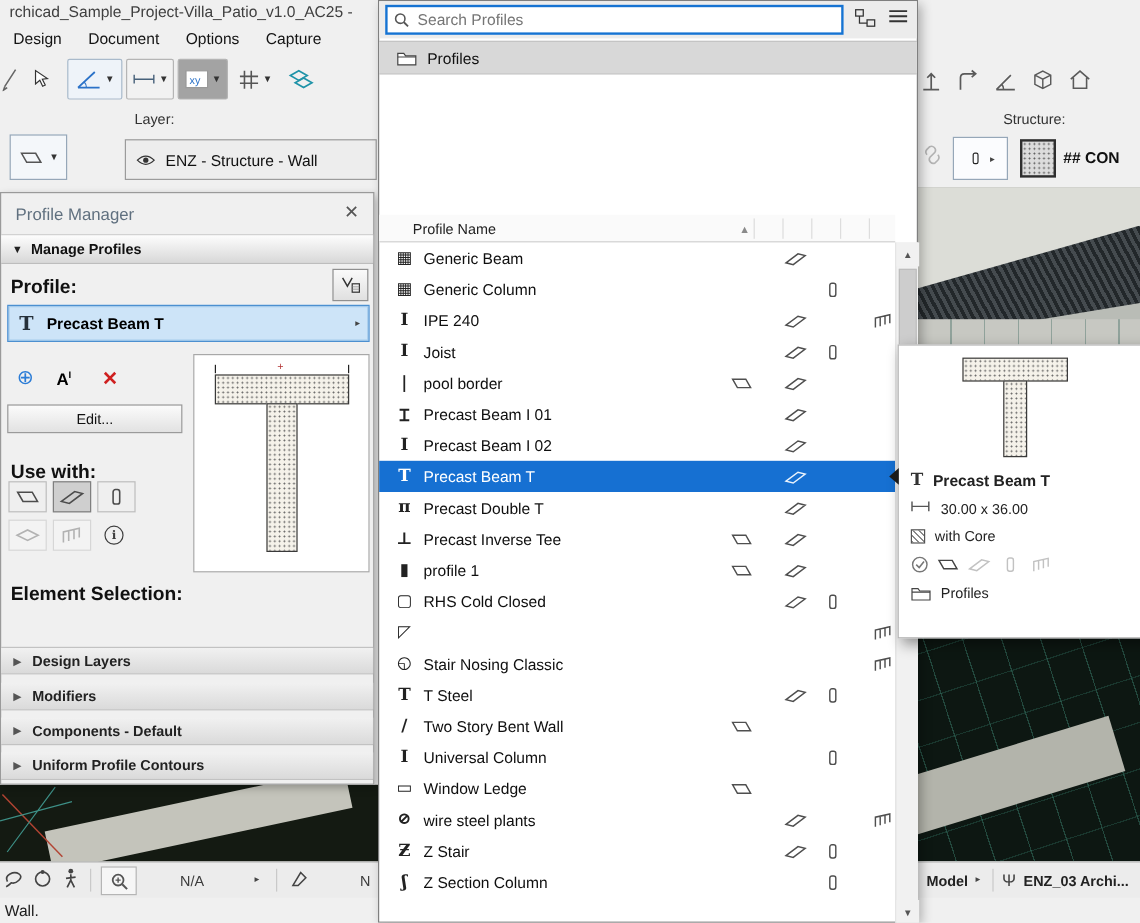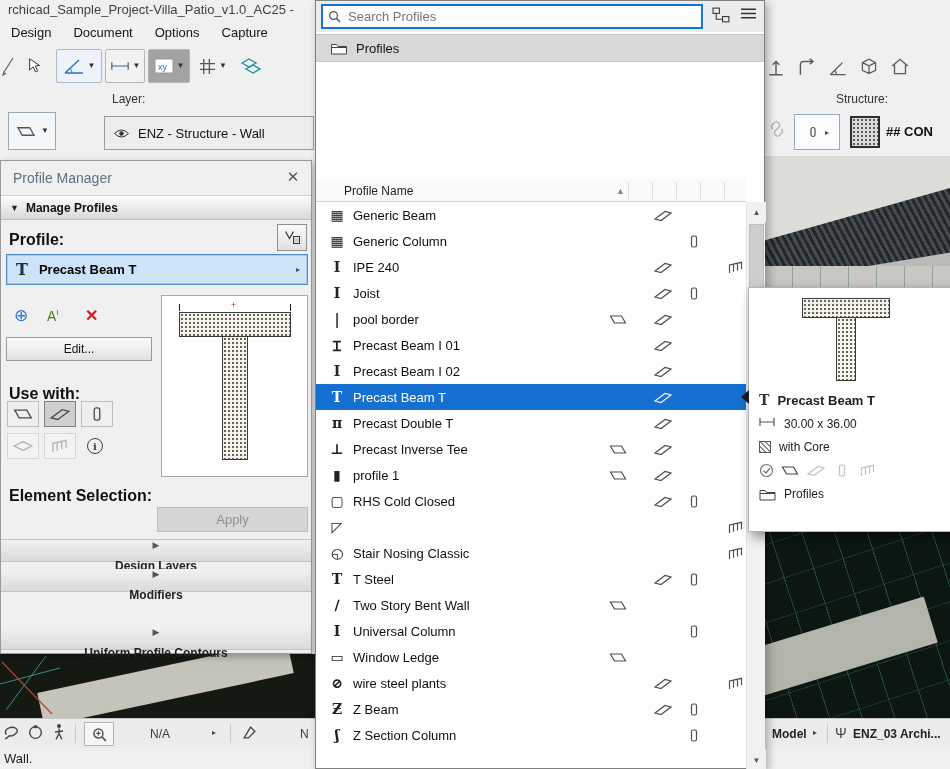--- a/index.html
+++ b/index.html
@@ -74,42 +74,42 @@
   .pm-profile-label,.pm-usewith-label,.pm-elsel-label{position:absolute;left:8px;font-size:16px;font-weight:bold;color:#111;}
   .pm-profile-label{top:70px;}
   .pm-mgr-btn{left:276px;top:63px;width:30px;height:27px;border:1px solid #8f8f8f;
     background:linear-gradient(#fafafa,#e0e0e0);display:flex;align-items:center;justify-content:center;}
   .pm-select{left:5px;top:93px;width:302px;height:31px;background:#cde4f8;border:1px solid #4c90d0;
     box-shadow:0 0 0 1px #a6cbec inset;display:flex;align-items:center;}
   .pm-select .tglyph{margin-left:9px;font-family:"DejaVu Serif",serif;font-weight:bold;font-size:16px;color:#25303a;}
   .pm-select .name{margin-left:11px;font-size:13px;font-weight:bold;color:#000;}
   .pm-select .fly{margin-left:auto;margin-right:7px;}
   .pm-plus{left:13px;top:144px;font-family:"DejaVu Sans",sans-serif;font-size:17px;color:#2b7cd6;}
-  .pm-ai{left:46px;top:147px;font-size:14px;font-weight:normal;color:#4d7c0f;}
+  .pm-ai{left:46px;top:147px;font-size:14px;font-weight:bold;color:#000000;}
   .pm-ai sup{font-size:8px;}
   .pm-del{left:84px;top:145px;font-size:16px;font-weight:bold;color:#cf2020;}
   .pm-edit{left:5px;top:176px;width:146px;height:24px;border:1px solid #9a9a9a;background:linear-gradient(#fbfbfb,#e2e2e2);
     font-size:12px;color:#111;display:flex;align-items:center;justify-content:center;}
   .pm-preview{left:160px;top:134px;width:147px;height:182px;background:#fff;border:1px solid #a8a8a8;}
   .stipple{position:absolute;background-color:#f5f2ea;border:1px solid #3a3a3a;
     background-image:radial-gradient(#5f5f5f 0.7px,transparent 0.9px);background-size:4px 4px;}
   .tick{position:absolute;width:1px;height:7px;background:#222;}
   .pm-usewith-label{top:224px;}
   .uw-row{position:absolute;display:flex;gap:5px;align-items:center;}
   .uw-btn{width:32px;height:26px;border:1px solid #bdbdbd;background:#efefef;display:flex;align-items:center;justify-content:center;color:#4c4c4c;}
   .uw-btn.sel{background:#cfcfcf;border-color:#7f7f7f;}
   .uw-btn.dis{color:#b2b2b2;border-color:#d6d6d6;background:#f3f3f3;}
   .uw-ic{width:22px;height:16px;}
   .circle-i{width:16px;height:16px;border:1.5px solid #3f3f3f;border-radius:50%;display:flex;align-items:center;
     justify-content:center;font-size:10px;font-weight:bold;font-family:"DejaVu Serif",serif;color:#3f3f3f;}
   .pm-elsel-label{top:326px;}
   .pm-gbtn{position:absolute;top:346px;height:25px;background:#d6d6d6;border:1px solid #bdbdbd;color:#8f8f8f;
     font-size:13px;display:flex;align-items:center;justify-content:center;}
   .pm-sec{position:absolute;left:0;width:310px;height:23px;background:linear-gradient(#f1f1f1,#dadada);
-    border-bottom:1px solid #c2c2c2;display:flex;align-items:center;gap:9px;padding-left:0;flex-direction:column;}
+    border-bottom:1px solid #c2c2c2;display:flex;align-items:center;gap:9px;padding-left:10px;}
   .pm-sec .tri-r{color:#555;}
   .pm-sec .lbl{font-size:12px;font-weight:bold;color:#222;}
 
   
   .popup{left:315px;top:0;width:450px;height:769px;background:#fff;border:1px solid #7f7f7f;
     box-shadow:3px 3px 9px rgba(0,0,0,.3);z-index:10;}
   .search-band{left:0;top:0;width:100%;height:31px;background:#ececec;}
   .search-box{position:absolute;left:5px;top:3px;width:382px;height:25px;border:2px solid #1673d2;background:#fff;
     display:flex;align-items:center;gap:5px;padding:0 5px;}
   .search-box input{border:none;outline:none;flex:1;font-size:13px;font-family:"Liberation Sans",sans-serif;color:#222;background:transparent;}
@@ -398,29 +398,32 @@
         <span class="uw-ic icon-slot">
           <svg viewBox="0 0 20 14">
             <path d="M3.5 12.5 V4.5 L15.5 1.8 V8.8 M7.5 3.8 V11.3 M11.5 2.8 V10" fill="none" stroke="currentColor" stroke-width="1.2"></path>
           </svg>
         </span>
       </span>
     <span class="circle-i" style="margin-left:6px">i</span>
   </div>
 
   <div class="pm-elsel-label">Element Selection:</div>
-  <div class="pm-gbtn" style="left:156px;width:151px">Apply</div>
 
   <div class="pm-sec" style="top:378px;border-top:1px solid #c2c2c2">
     <span class="tri-r"></span>
     <span class="lbl">Design Layers</span>
   </div>
   <div class="pm-sec" style="top:408px">
     <span class="tri-r"></span>
     <span class="lbl">Modifiers</span>
+  </div>
+  <div class="pm-sec" style="top:437px">
+    <span class="tri-r"></span>
+    <span class="lbl">Components - Default</span>
   </div>
   <div class="pm-sec" style="top:466px">
     <span class="tri-r"></span>
     <span class="lbl">Uniform Profile Contours</span>
   </div>
 </div>
 
 <div class="abs popup">
   <div class="abs search-band">
     <div class="search-box">
@@ -672,21 +675,21 @@
           </svg>
         </span>
         <span class="use-icon icon-slot u-railing">
           <svg viewBox="0 0 20 14">
             <path d="M3.5 12.5 V4.5 L15.5 1.8 V8.8 M7.5 3.8 V11.3 M11.5 2.8 V10" fill="none" stroke="currentColor" stroke-width="1.2"></path>
           </svg>
         </span>
       </div>
       <div class="plist-row">
         <span class="pglyph">Ƶ</span>
-        <span class="pname">Z Beam</span>
+        <span class="pname">Z Stair</span>
         <span class="use-icon icon-slot u-beam">
           <svg viewBox="0 0 20 14">
             <path d="M2 10.5 L12 3 L18 4.5 L8 12 Z" fill="none" stroke="currentColor" stroke-width="1.2"></path>
           </svg>
         </span>
         <span class="use-icon icon-slot u-column">
           <svg viewBox="0 0 20 14">
             <rect x="7.5" y="1.5" width="5" height="11" rx="1.8" fill="none" stroke="currentColor" stroke-width="1.2"></rect>
           </svg>
         </span>

